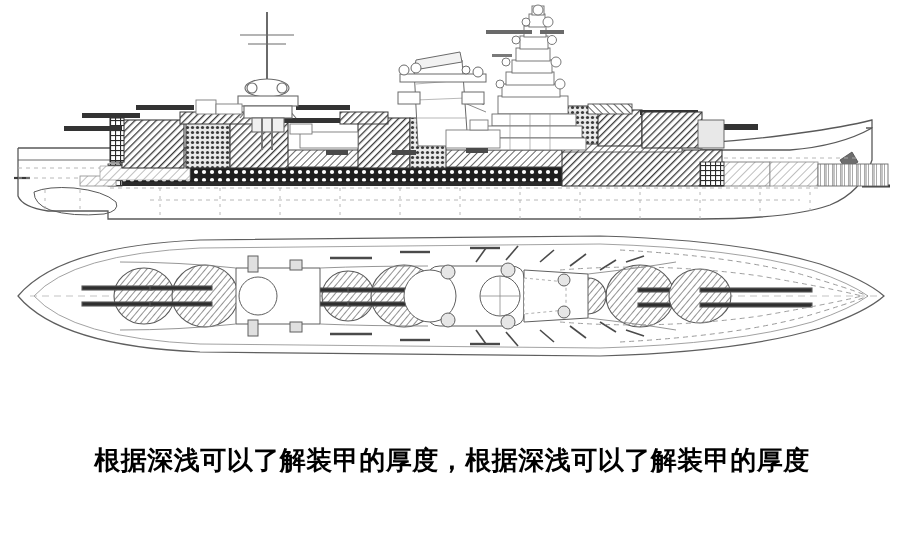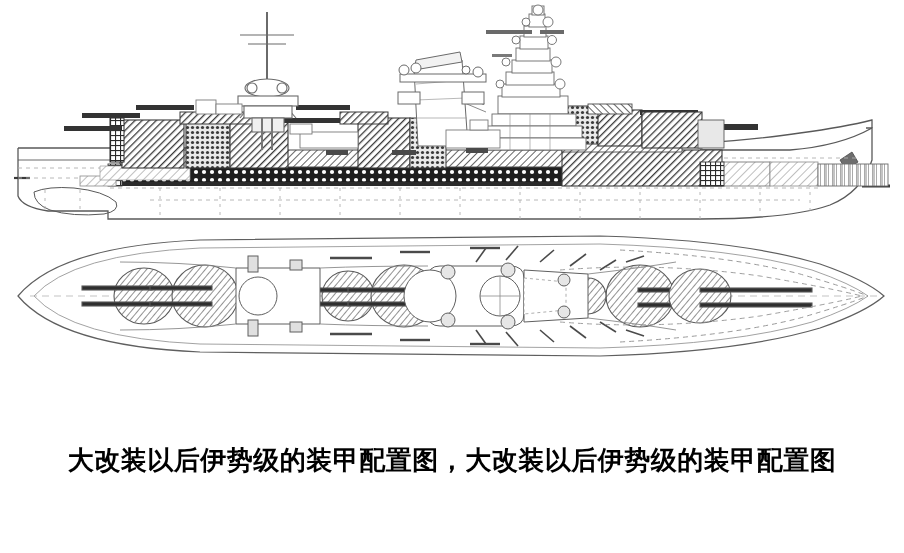--- a/index.html
+++ b/index.html
@@ -404,13 +404,13 @@
     </g>
 
     <g fill="none" stroke="#a0a0a0" stroke-width="1" stroke-dasharray="5 4">
       <path d="M 560 270 Q 660 262 760 276 Q 830 288 862 296"></path>
       <path d="M 560 322 Q 660 330 760 316 Q 830 304 862 296"></path>
     </g>
   </g>
 </svg>
 </div>
 
-<div class="caption">大改装以后伊势级的装甲配置图，大改装以后伊势级的装甲配置图</div>
+<div class="caption">根据深浅可以了解装甲的厚度，根据深浅可以了解装甲的厚度</div>
 
 </body></html>

